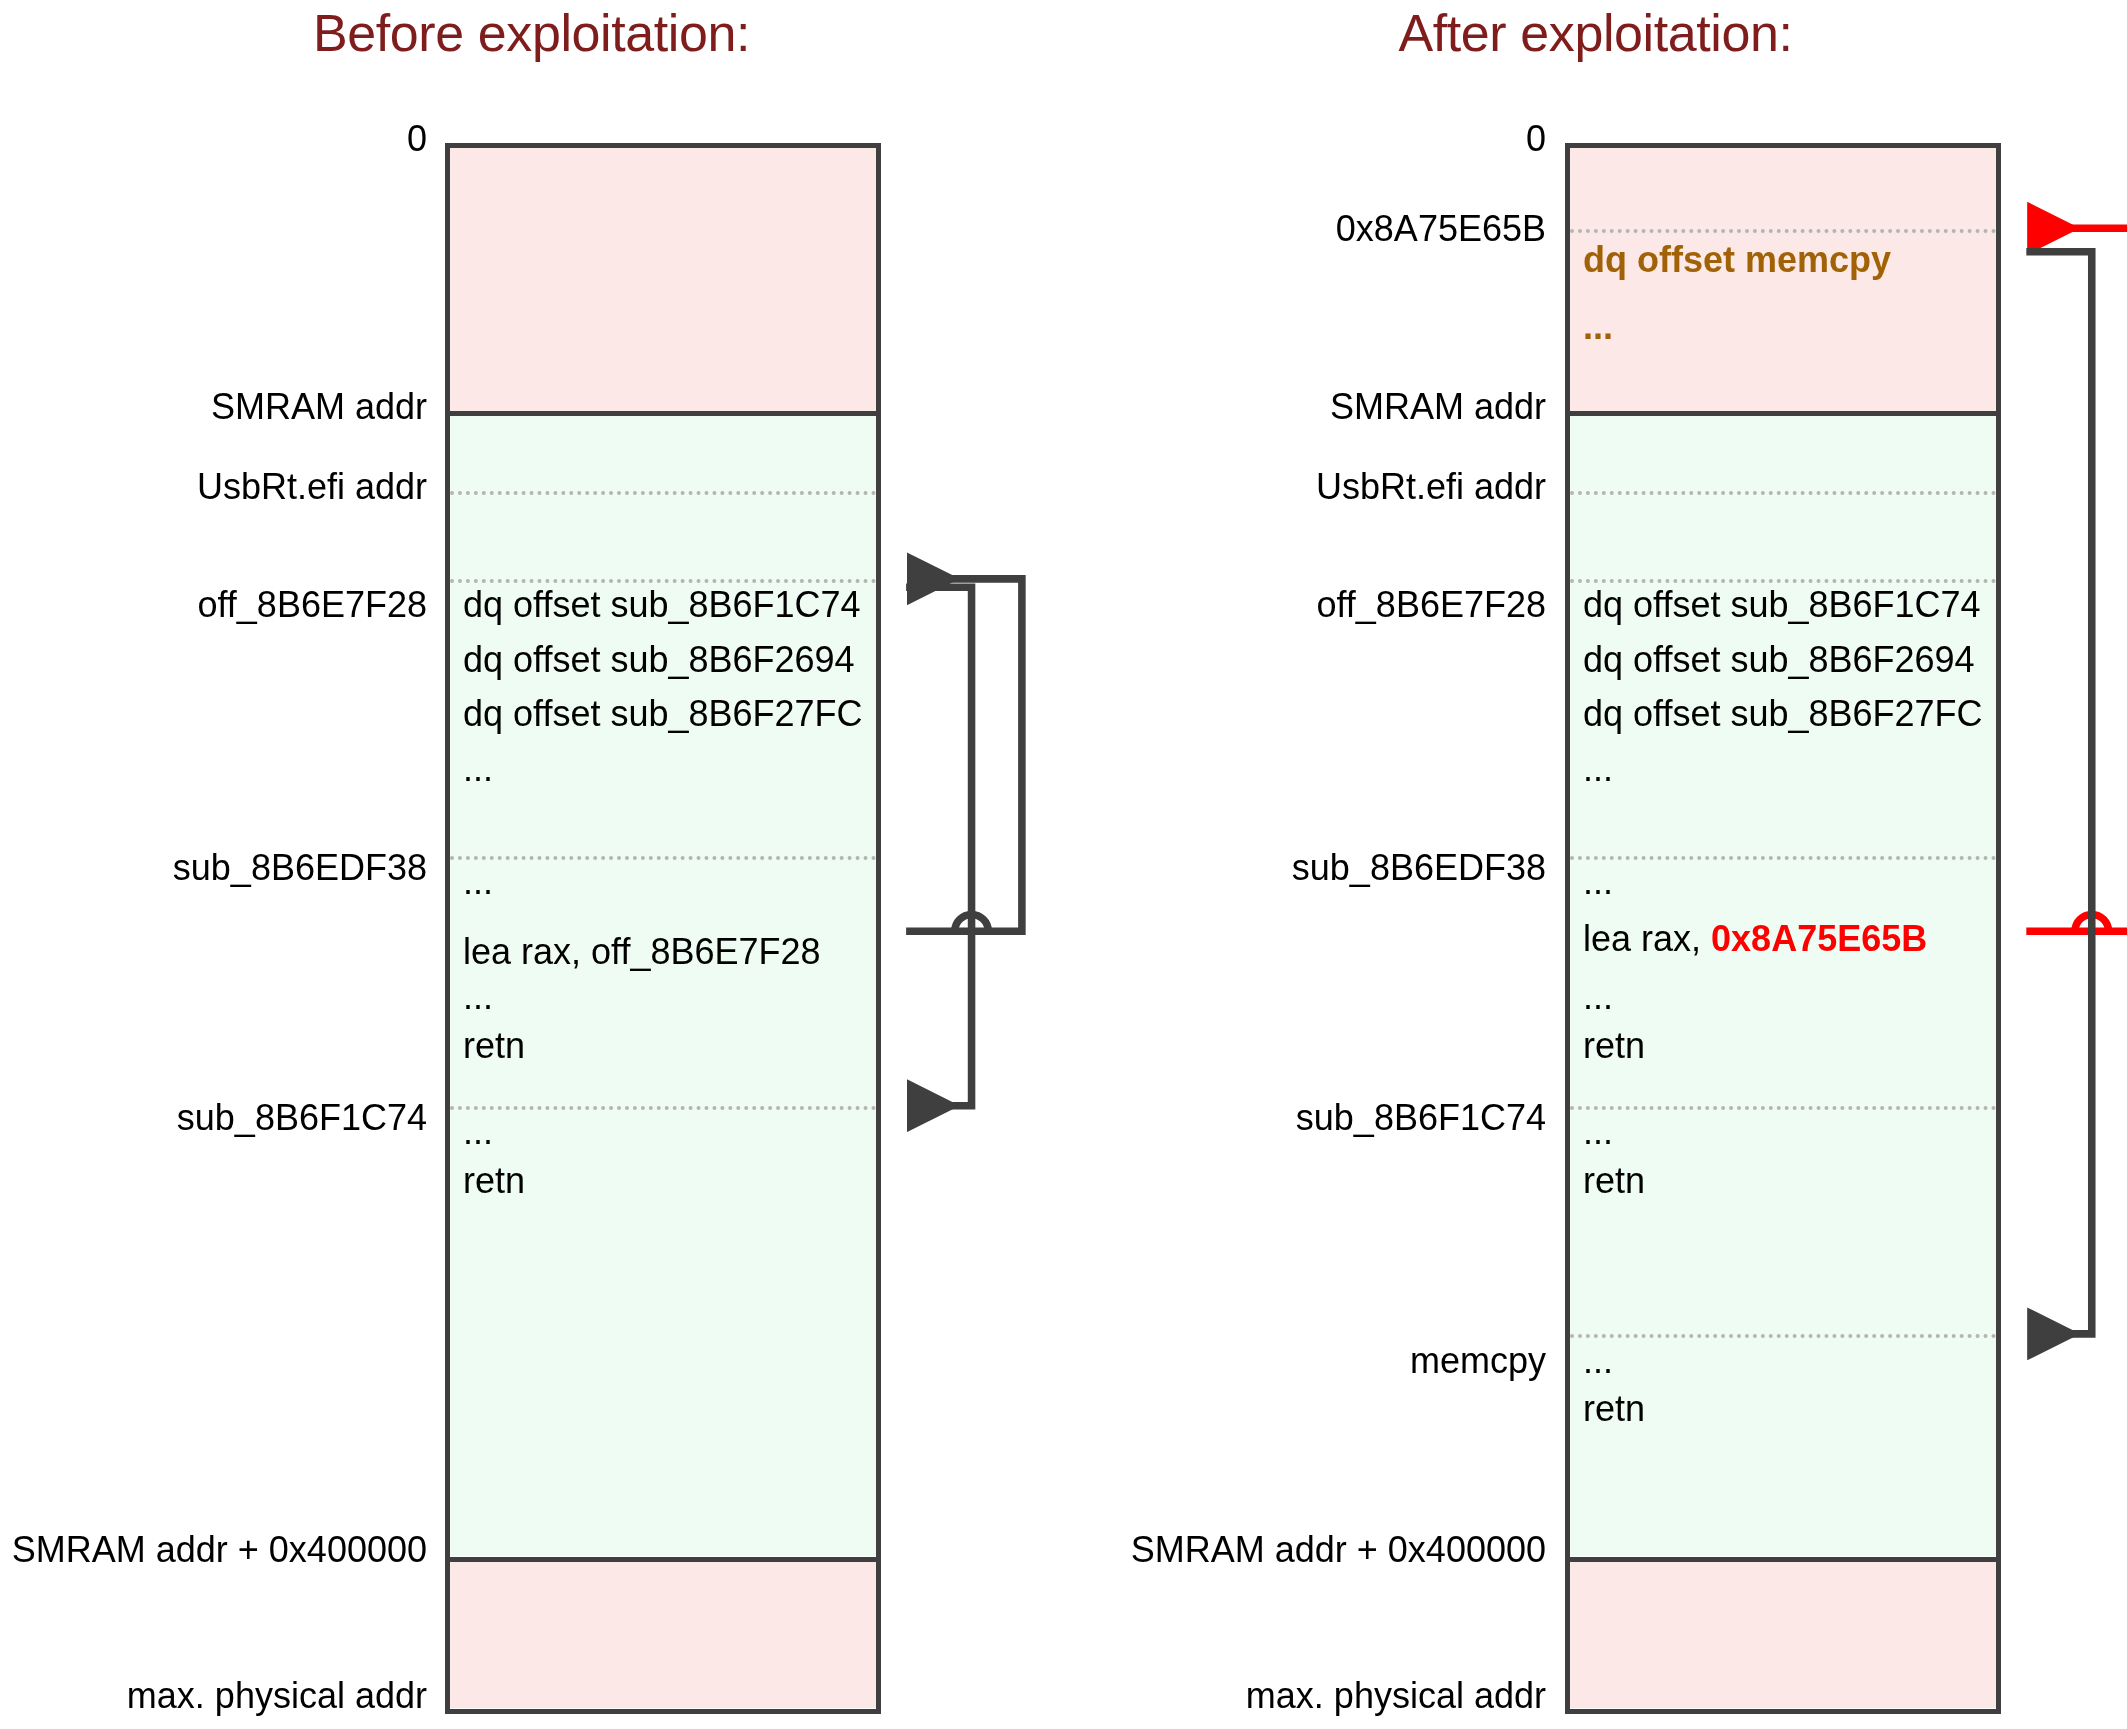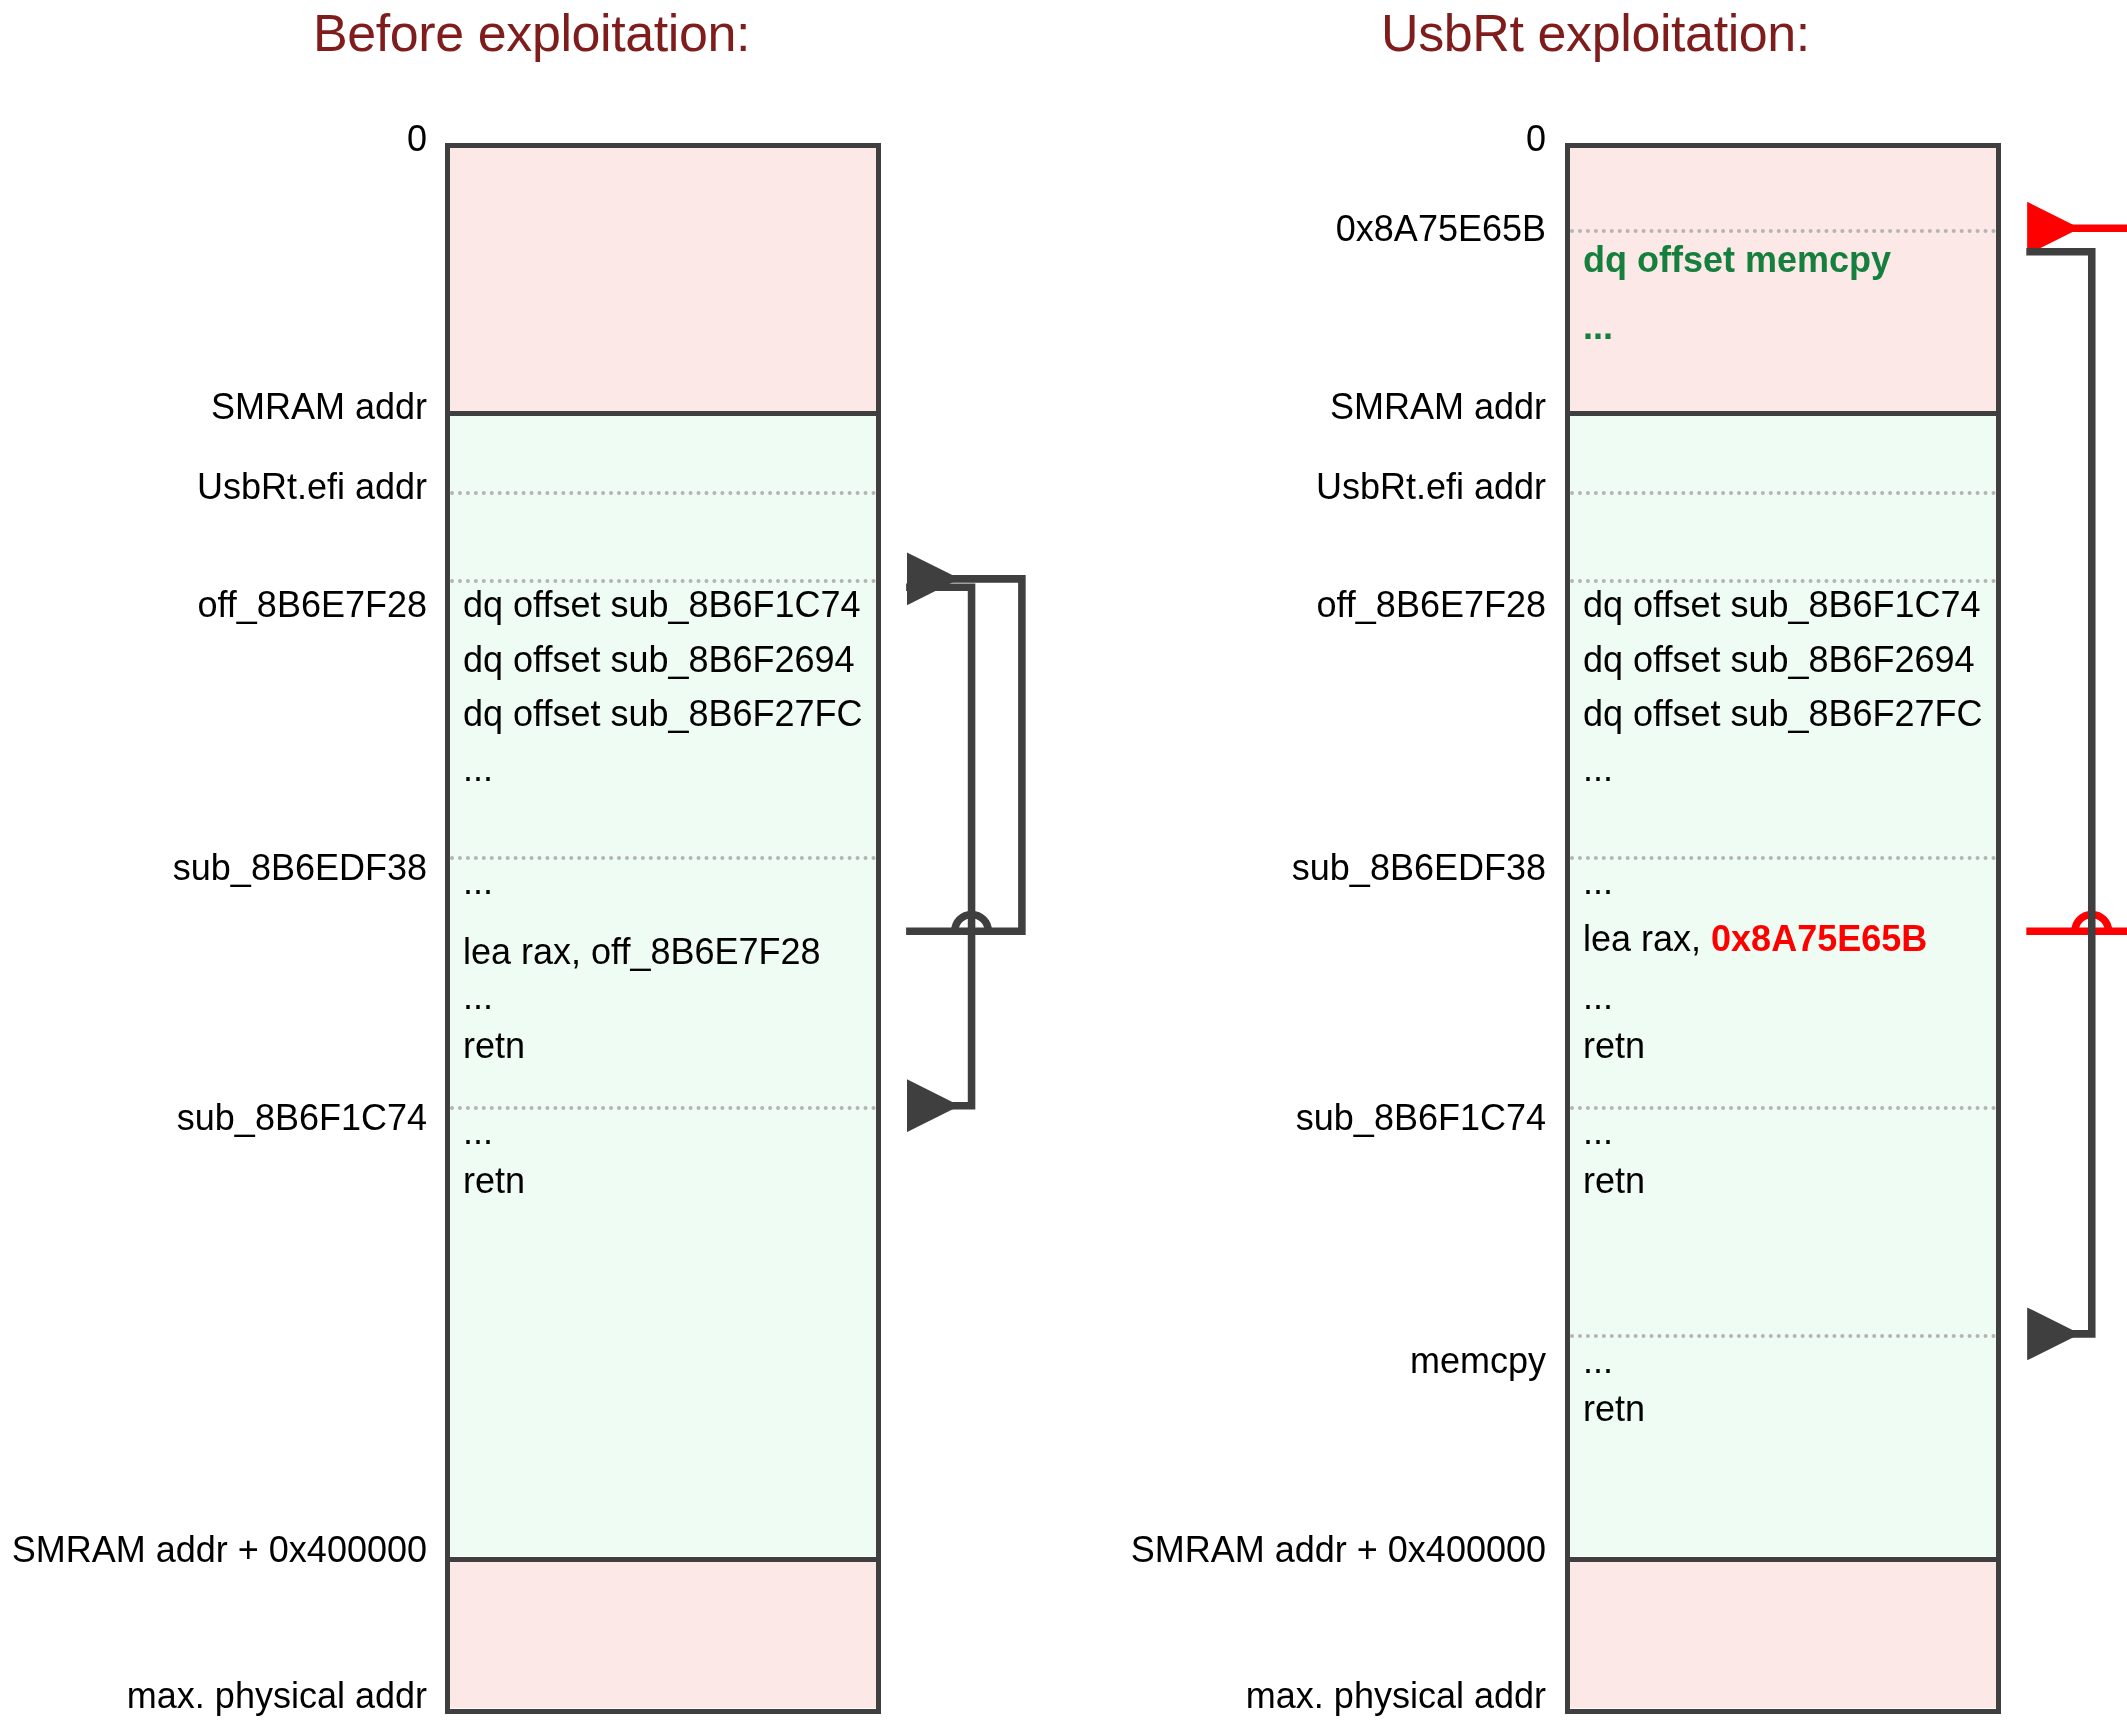--- a/index.html
+++ b/index.html
@@ -58,21 +58,21 @@
   
   .code{
     position:absolute;
     font-size:36px;
     line-height:1;
     white-space:nowrap;
     color:#000;
   }
   .panel.left .code{left:463px;}
   .panel.right .code{left:519px;}
-  .code.red{color:#15803d;font-weight:bold;}
+  .code.red{color:#a16207;font-weight:bold;}
 
   
   .arrows{position:absolute;top:0;left:0;width:100%;height:1729px;pointer-events:none;}
 </style>
 </head>
 <body>
 
 <div class="panel left">
 
   <div class="title">Before exploitation:</div>
@@ -123,21 +123,21 @@
     <path d="M1080,1110 L1218,1110 L1218,690 L1090,690" stroke="#3f3f3f" stroke-width="9" fill="none" marker-end="url(#ah-dark-l)"></path>
 
     <path d="M1138,1110 a20,20 0 0 1 40,0" stroke="#3f3f3f" stroke-width="9" fill="none"></path>
 
     <path d="M1080,700 L1158,700 L1158,1318 L1090,1318" stroke="#3f3f3f" stroke-width="9" fill="none" marker-end="url(#ah-dark-l)"></path>
   </svg>
 </div>
 
 <div class="panel right">
 
-  <div class="title">UsbRt exploitation:</div>
+  <div class="title">After exploitation:</div>
 
   <div class="mem">
     <div class="band pink" style="top:0;height:263px;"></div>
     <div class="band green" style="top:263px;height:1145px;"></div>
     <div class="band pink" style="top:1409px;height:151px;"></div>
 
     <div class="hline" style="top:263px;"></div>
     <div class="hline" style="top:1409px;"></div>
 
     <div class="dline" style="top:81px;"></div>

